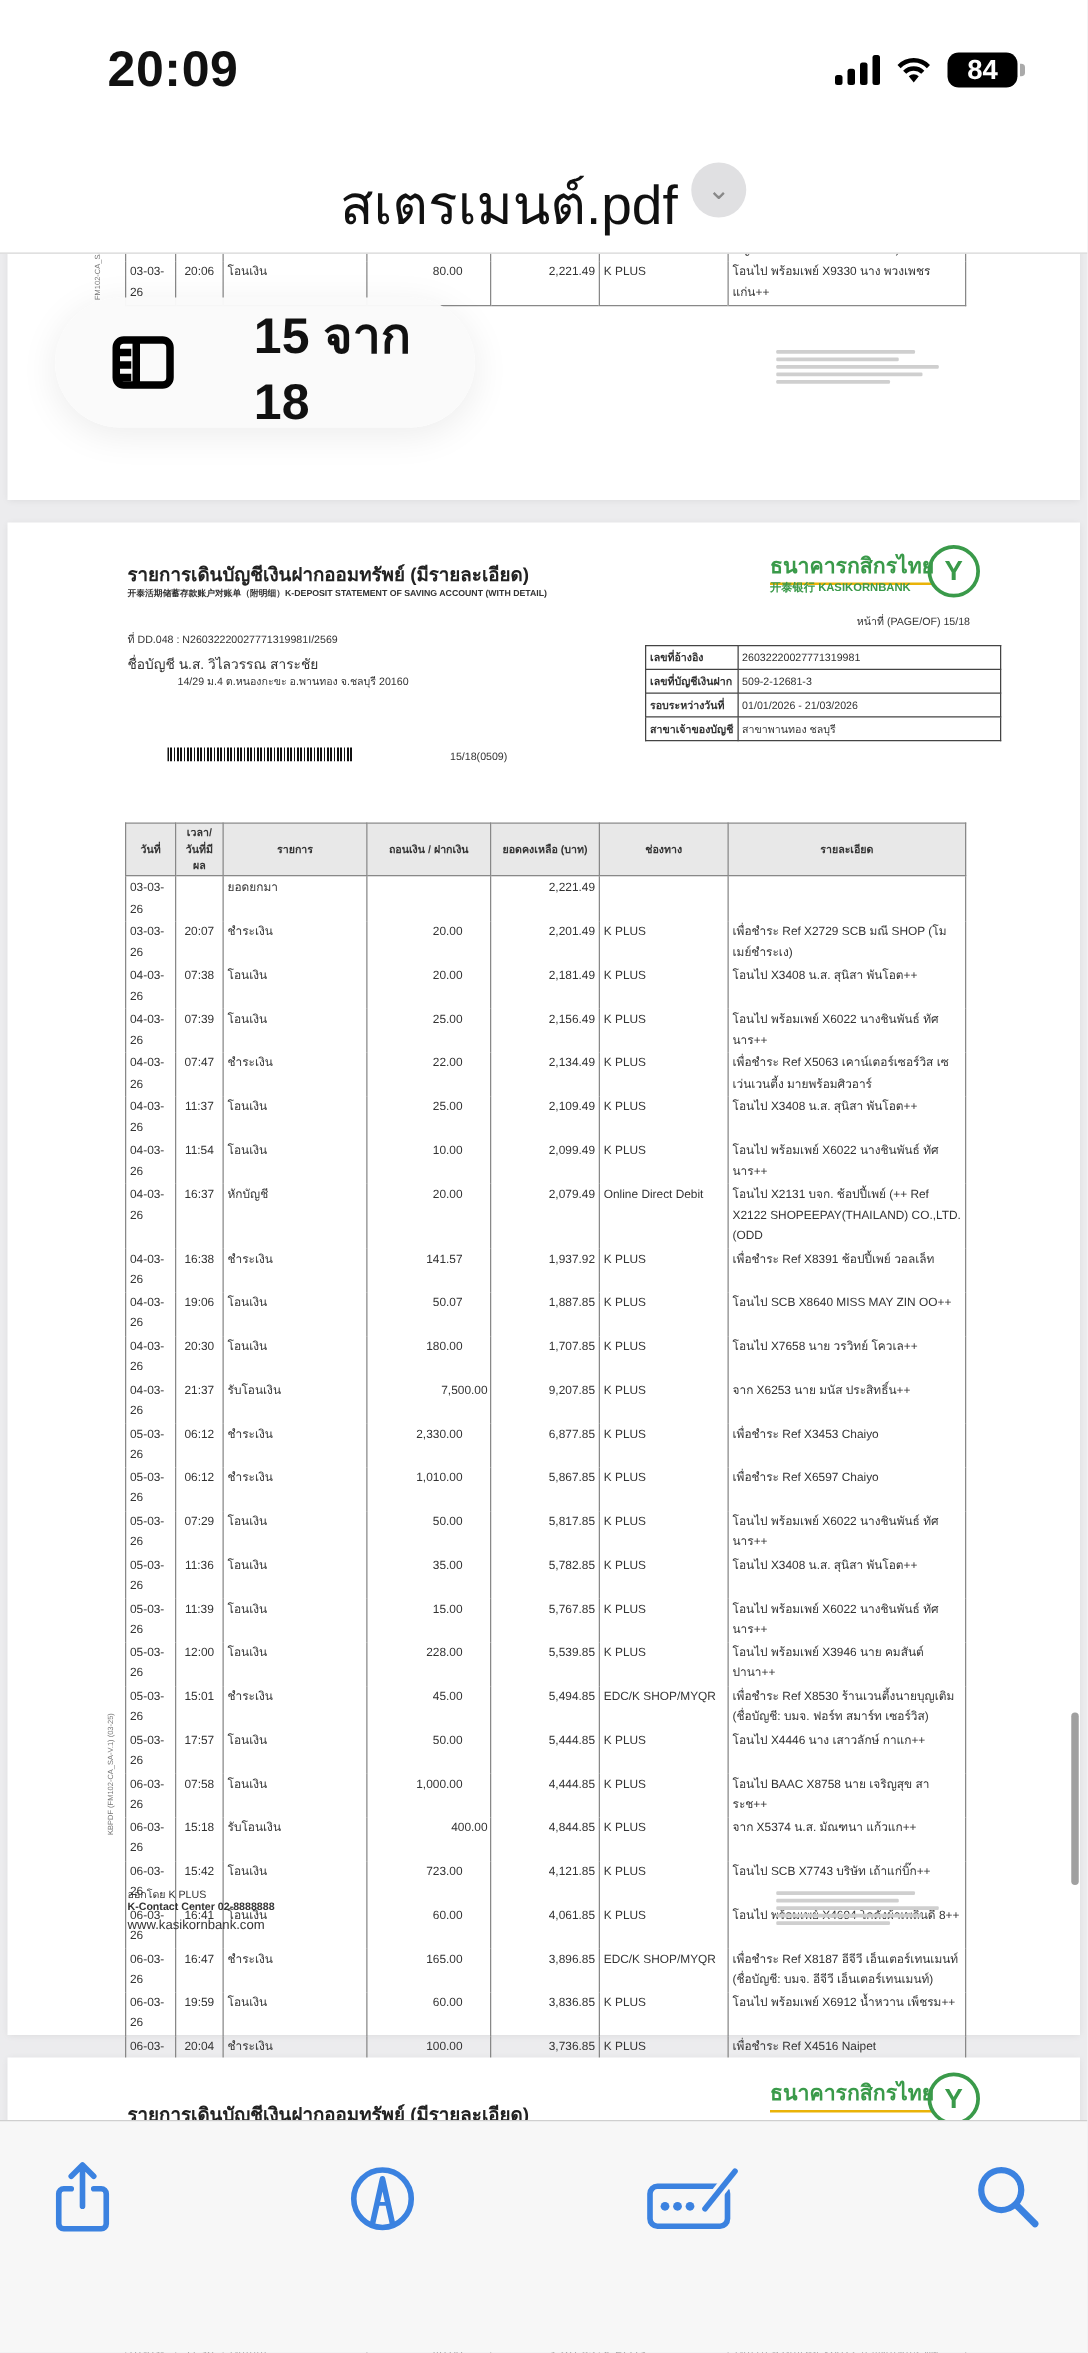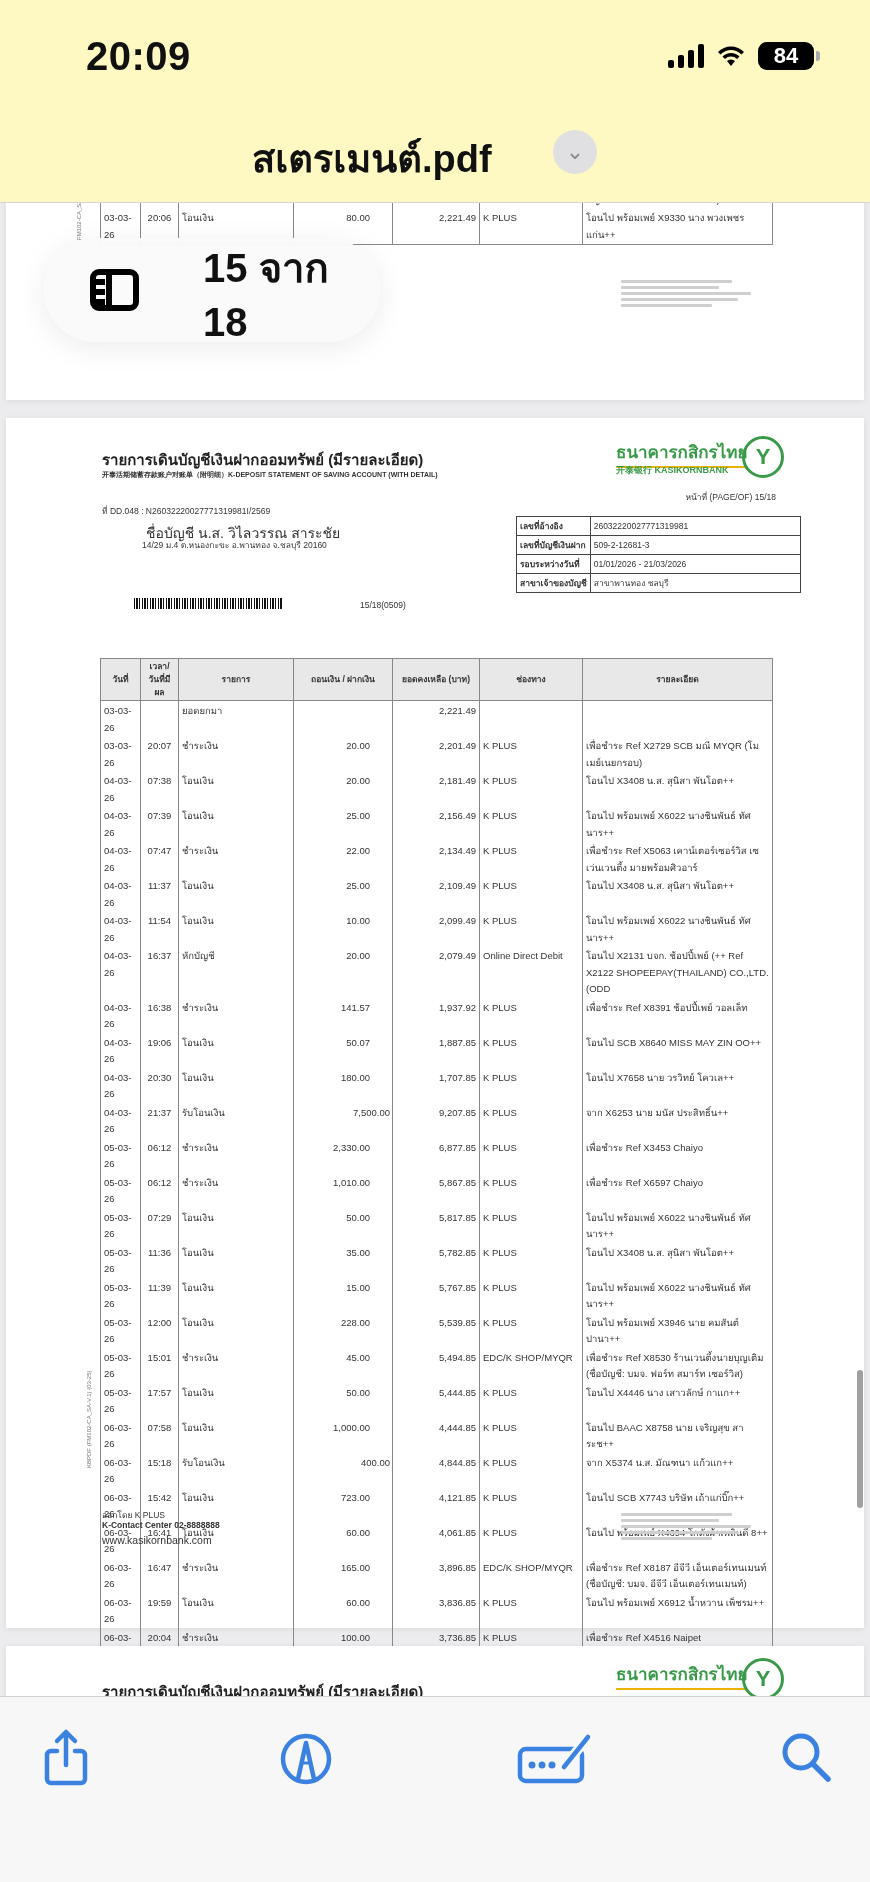--- a/index.html
+++ b/index.html
@@ -1,28 +1,28 @@
 <!DOCTYPE html>
 <html><head>
 <meta charset="utf-8">
 <style>
   * { box-sizing: border-box; margin: 0; padding: 0; }
   html, body { width: 870px; height: 1882px; overflow: hidden; background: #efeff1; font-family: "Liberation Sans", "DejaVu Sans", sans-serif; color: #111; }
   .screen { position: relative; width: 870px; height: 1882px; background: #ececee; }
 
   
-  .topbar { position: absolute; left: 0; top: 0; width: 870px; height: 203px; background: #fef9c3; border-bottom: 1px solid #d6d6d6; z-index: 10; }
+  .topbar { position: absolute; left: 0; top: 0; width: 870px; height: 203px; background: #ffffff; border-bottom: 1px solid #d6d6d6; z-index: 10; }
   .time { position: absolute; left: 86px; top: 34px; font-size: 40px; font-weight: bold; letter-spacing: 0.5px; }
   .status-icons { position: absolute; right: 56px; top: 42px; display: flex; align-items: center; gap: 12px; }
   .signal { display: flex; align-items: flex-end; gap: 4px; height: 24px; }
   .signal span { width: 6px; background: #000; border-radius: 2px; }
   .battery { position: relative; width: 56px; height: 28px; background: #000; border-radius: 9px; color: #fff; font-weight: bold; font-size: 22px; text-align: center; line-height: 28px; }
   .battery::after { content: ""; position: absolute; right: -6px; top: 9px; width: 4px; height: 10px; background: #aaa; border-radius: 0 3px 3px 0; }
   .title-row { position: absolute; left: 0; top: 128px; width: 870px; height: 50px; }
-  .doc-title { position: absolute; left: 252px; top: 0; font-size: 38px; font-weight: bold; }
+  .doc-title { position: absolute; left: 272px; top: 0; font-size: 44px; font-weight: normal; }
   .title-chevron { position: absolute; left: 553px; top: 2px; width: 44px; height: 44px; border-radius: 50%; background: #e0e0e2; color: #888; font-size: 22px; text-align: center; line-height: 44px; }
   .done-btn { position: absolute; right: 38px; top: 4px; font-size: 36px; color: #3b82e0; }
 
   
   .page { position: absolute; left: 6px; width: 858px; background: #fff; box-shadow: 0 1px 6px rgba(0,0,0,0.08); }
   .page-prev { top: 180px; height: 220px; }
   .page-main { top: 418px; height: 1210px; }
   .page-next { top: 1646px; height: 60px; }
 
   table.stmt { border-collapse: collapse; font-size: 9.5px; color: #333; }
@@ -53,21 +53,21 @@
 
   
   .h-title { position: absolute; left: 96px; top: 30px; font-size: 15px; font-weight: bold; color: #222; }
   .h-sub { position: absolute; left: 96px; top: 52px; font-size: 7px; color: #333; font-weight: bold; }
   .bank-logo { position: absolute; left: 610px; top: 20px; width: 170px; height: 50px; }
   .bank-th { position: absolute; left: 0; top: 0; font-size: 17px; font-weight: bold; color: #3a9a4a; border-bottom: 2px solid #eab308; padding-bottom: 1px; }
   .bank-en { position: absolute; left: 0; top: 26px; font-size: 9px; font-weight: bold; color: #3a9a4a; }
   .bank-emblem { position: absolute; left: 126px; top: -2px; width: 42px; height: 42px; border: 3px solid #3a9a4a; border-radius: 50%; color: #3a9a4a; font-size: 22px; text-align: center; line-height: 36px; font-weight: bold; }
   .page-of { position: absolute; right: 88px; top: 72px; font-size: 8.5px; color: #333; }
   .doc-ref { position: absolute; left: 96px; top: 86px; font-size: 8.5px; color: #333; }
-  .acct-name-lbl { position: absolute; left: 96px; top: 104px; font-size: 14px; color: #333; margin-left: 44px; }
+  .acct-name-lbl { position: absolute; left: 96px; top: 104px; font-size: 11px; color: #333; }
   .acct-addr { position: absolute; left: 136px; top: 120px; font-size: 8.5px; color: #333; }
   .info-table { position: absolute; left: 510px; top: 98px; border-collapse: collapse; font-size: 8.5px; color: #333; }
   .info-table td { border: 1px solid #444; padding: 2px 3px; height: 18px; }
   .info-table td.lbl { font-weight: bold; width: 66px; white-space: nowrap; }
   .info-table td.val { width: 210px; }
   .barcode { position: absolute; left: 128px; top: 180px; width: 148px; height: 11px; background: repeating-linear-gradient(90deg, #111 0 1px, #fff 1px 2px, #111 2px 4px, #fff 4px 5px, #111 5px 6px, #fff 6px 8px); }
   .barcode-num { position: absolute; left: 354px; top: 182px; font-size: 8.5px; color: #333; }
 
   .main-table { position: absolute; left: 94px; top: 240px; border: 1px solid #888; }
   .main-table thead th { background: #e8e8e8; font-weight: bold; font-size: 8.5px; text-align: center; vertical-align: middle; border: 1px solid #888; height: 36px; line-height: 13px; }
@@ -198,21 +198,21 @@
             <td class="col-ch"></td>
             <td class="col-det"></td>
           </tr>
           <tr>
             <td class="col-date">03-03-26</td>
             <td class="col-time">20:07</td>
             <td class="col-type">ชำระเงิน</td>
             <td class="col-amt wd">20.00</td>
             <td class="col-bal">2,201.49</td>
             <td class="col-ch">K PLUS</td>
-            <td class="col-det">เพื่อชำระ Ref X2729 SCB มณี MYQR (โมเมย์เนยกรอบ)</td>
+            <td class="col-det">เพื่อชำระ Ref X2729 SCB มณี SHOP (โมเมย์ชำระเง)</td>
           </tr>
           <tr>
             <td class="col-date">04-03-26</td>
             <td class="col-time">07:38</td>
             <td class="col-type">โอนเงิน</td>
             <td class="col-amt wd">20.00</td>
             <td class="col-bal">2,181.49</td>
             <td class="col-ch">K PLUS</td>
             <td class="col-det">โอนไป X3408 น.ส. สุนิสา พันโอต++</td>
           </tr>

